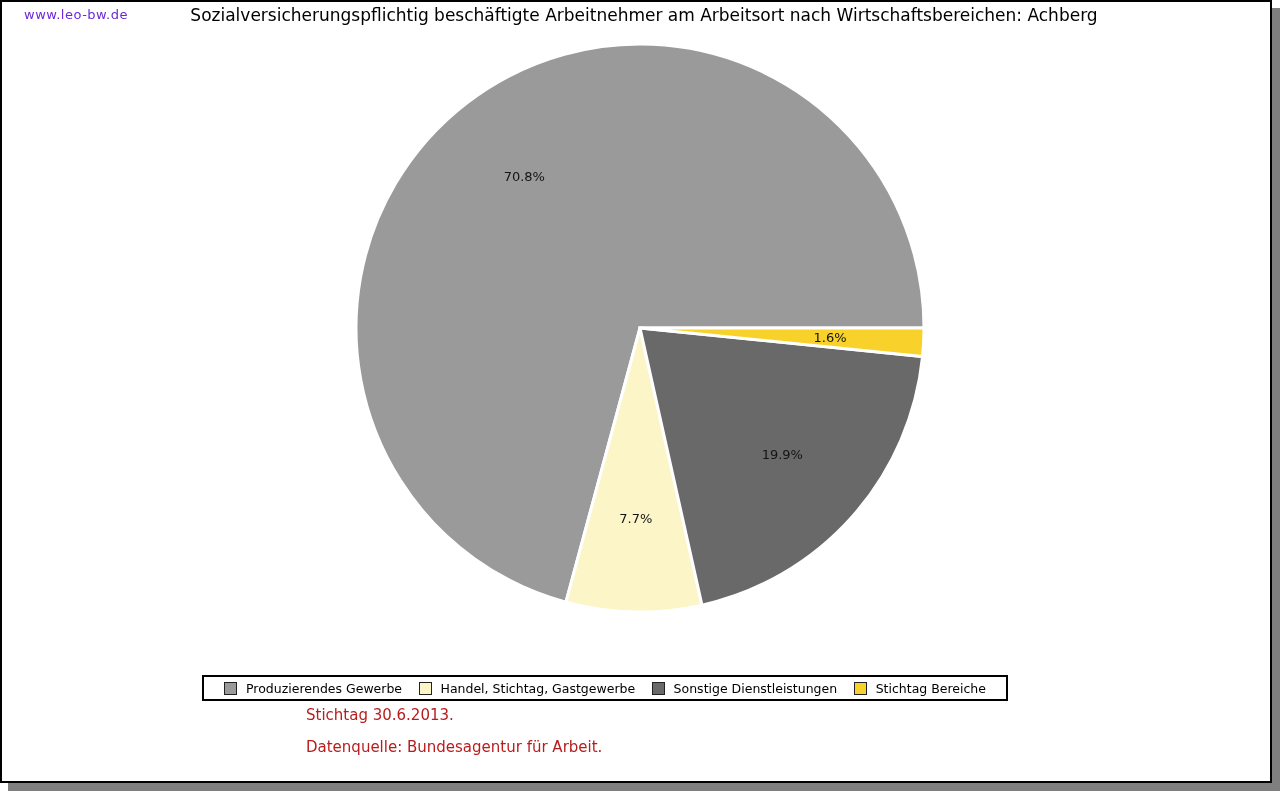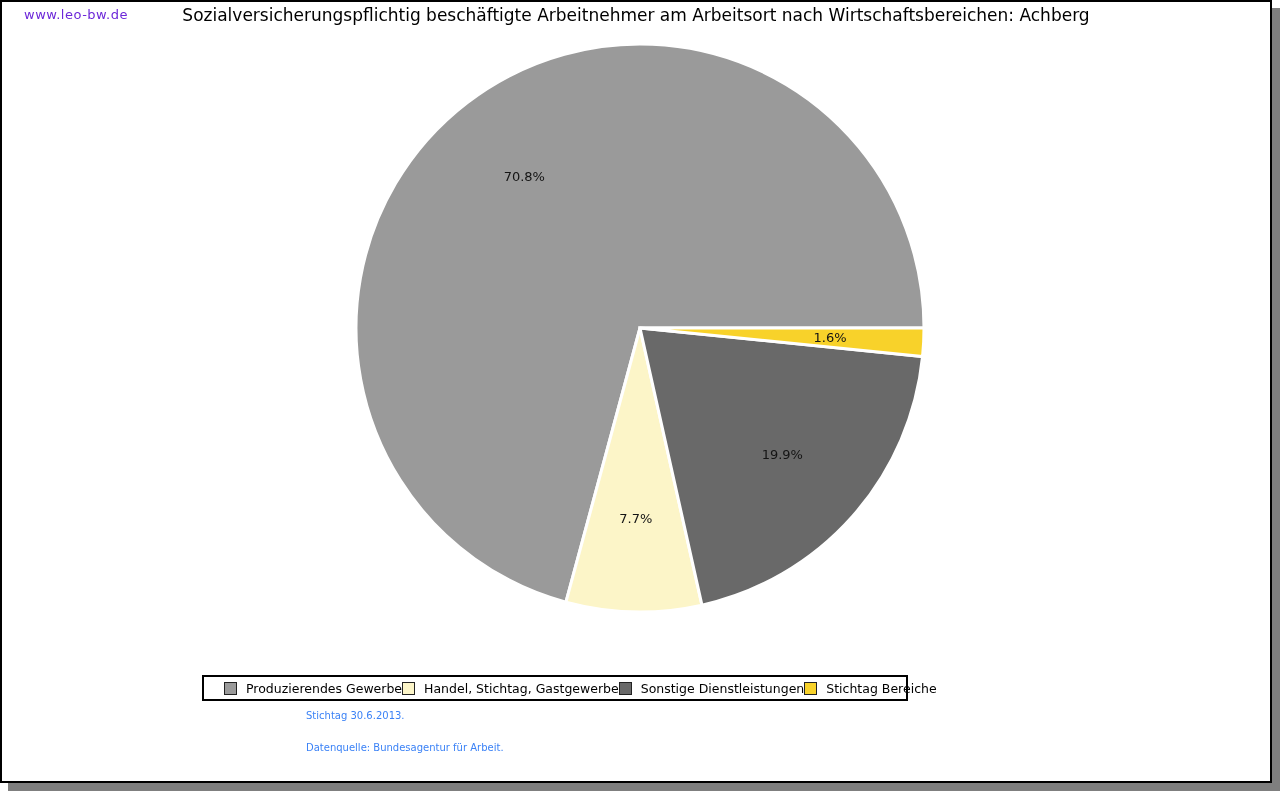--- a/index.html
+++ b/index.html
@@ -20,40 +20,40 @@
   .watermark {
     position: absolute;
     left: 22px; top: 5px;
     font-size: 13px;
     color: #6d28d9;
     letter-spacing: 0.5px;
     white-space: nowrap;
   }
   .chart-title {
     position: absolute;
-    left: 0; top: 3px;
+    left: 8px; top: 3px;
     width: 100%;
     text-align: center;
     font-size: 17px;
     color: #000000;
     white-space: nowrap;
   }
   svg.pie {
     position: absolute;
     left: 0; top: 0;
   }
   svg.pie .slice-label {
     font-family: "DejaVu Sans", "Liberation Sans", sans-serif;
     font-size: 13px;
     fill: #141414;
   }
   .legend {
     position: absolute;
     left: 200px; top: 673px;
-    width: 706px; height: 26px;
+    width: 806px; height: 26px;
     border: 2px solid #000000;
     background: #ffffff;
     display: flex;
     align-items: center;
     justify-content: space-between;
     padding: 5px 20px;
   }
   .legend-item {
     display: flex;
     align-items: center;
@@ -65,22 +65,22 @@
     margin-right: 9px;
     flex: 0 0 auto;
   }
   .legend-label {
     font-size: 12.5px;
     color: #000000;
   }
   .footnotes {
     position: absolute;
     left: 304px; top: 706px;
-    font-size: 10px;
-    color: #3b82f6;
+    font-size: 15px;
+    color: #b91c1c;
     line-height: 15px;
     white-space: nowrap;
   }
   .footnote-source {
     margin-top: 17px;
   }
 </style>
 </head>
 <body>
 

